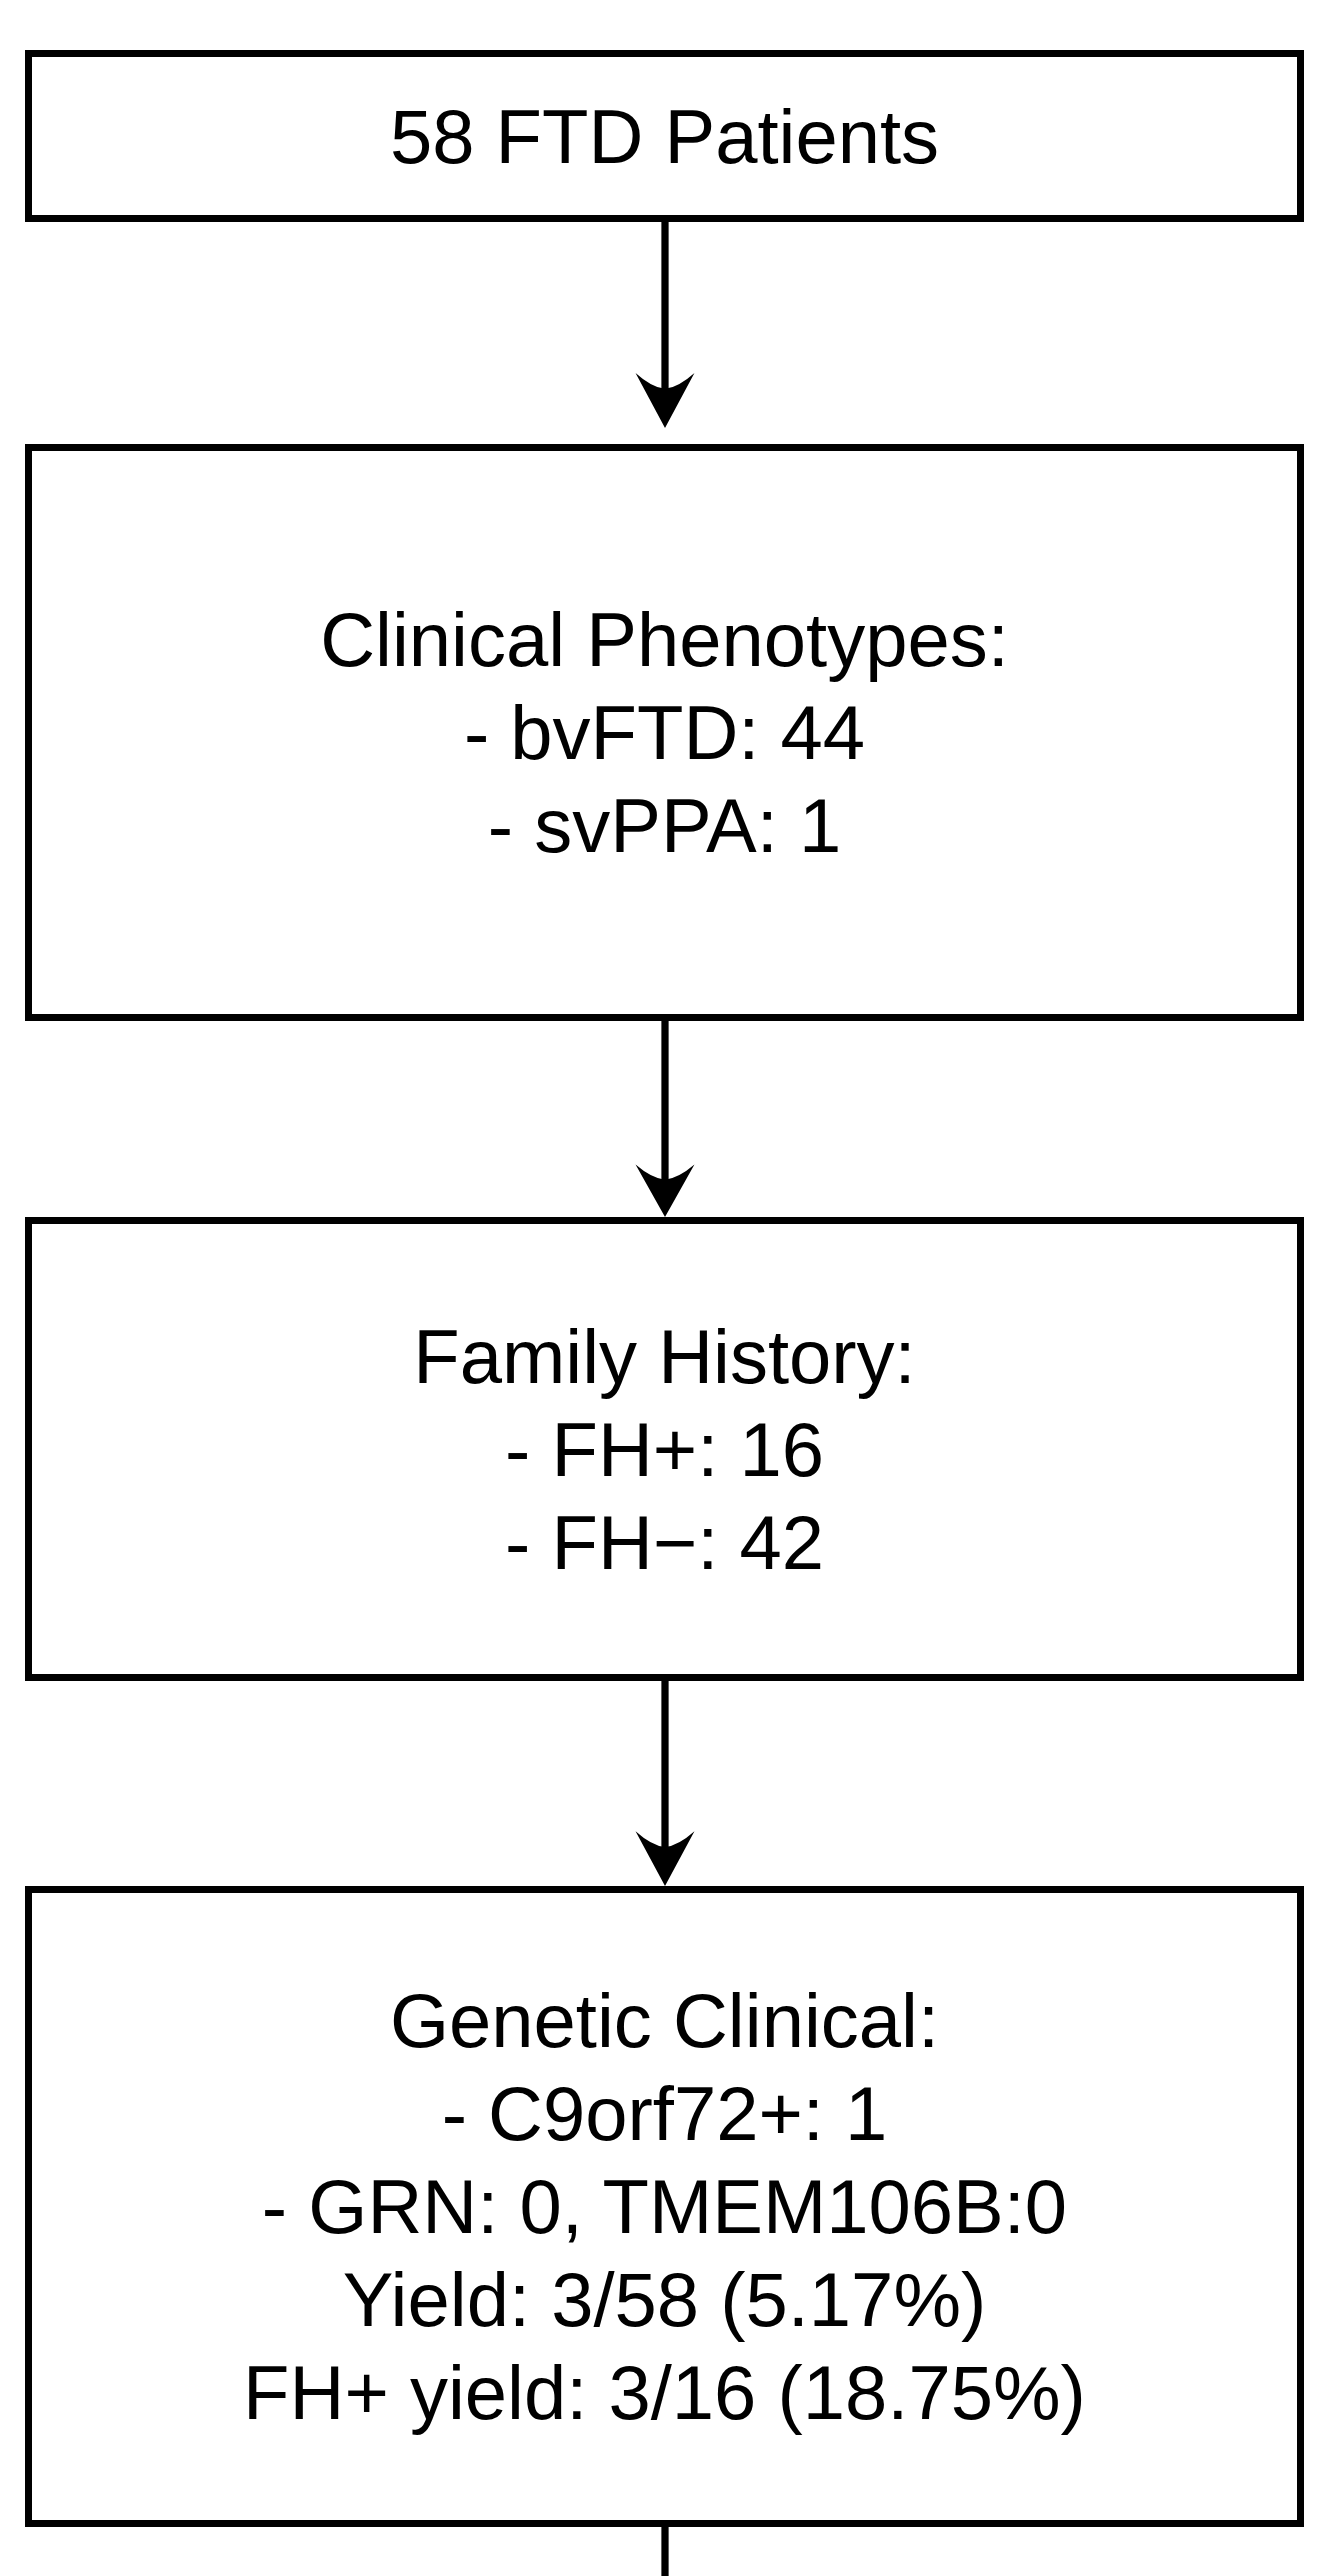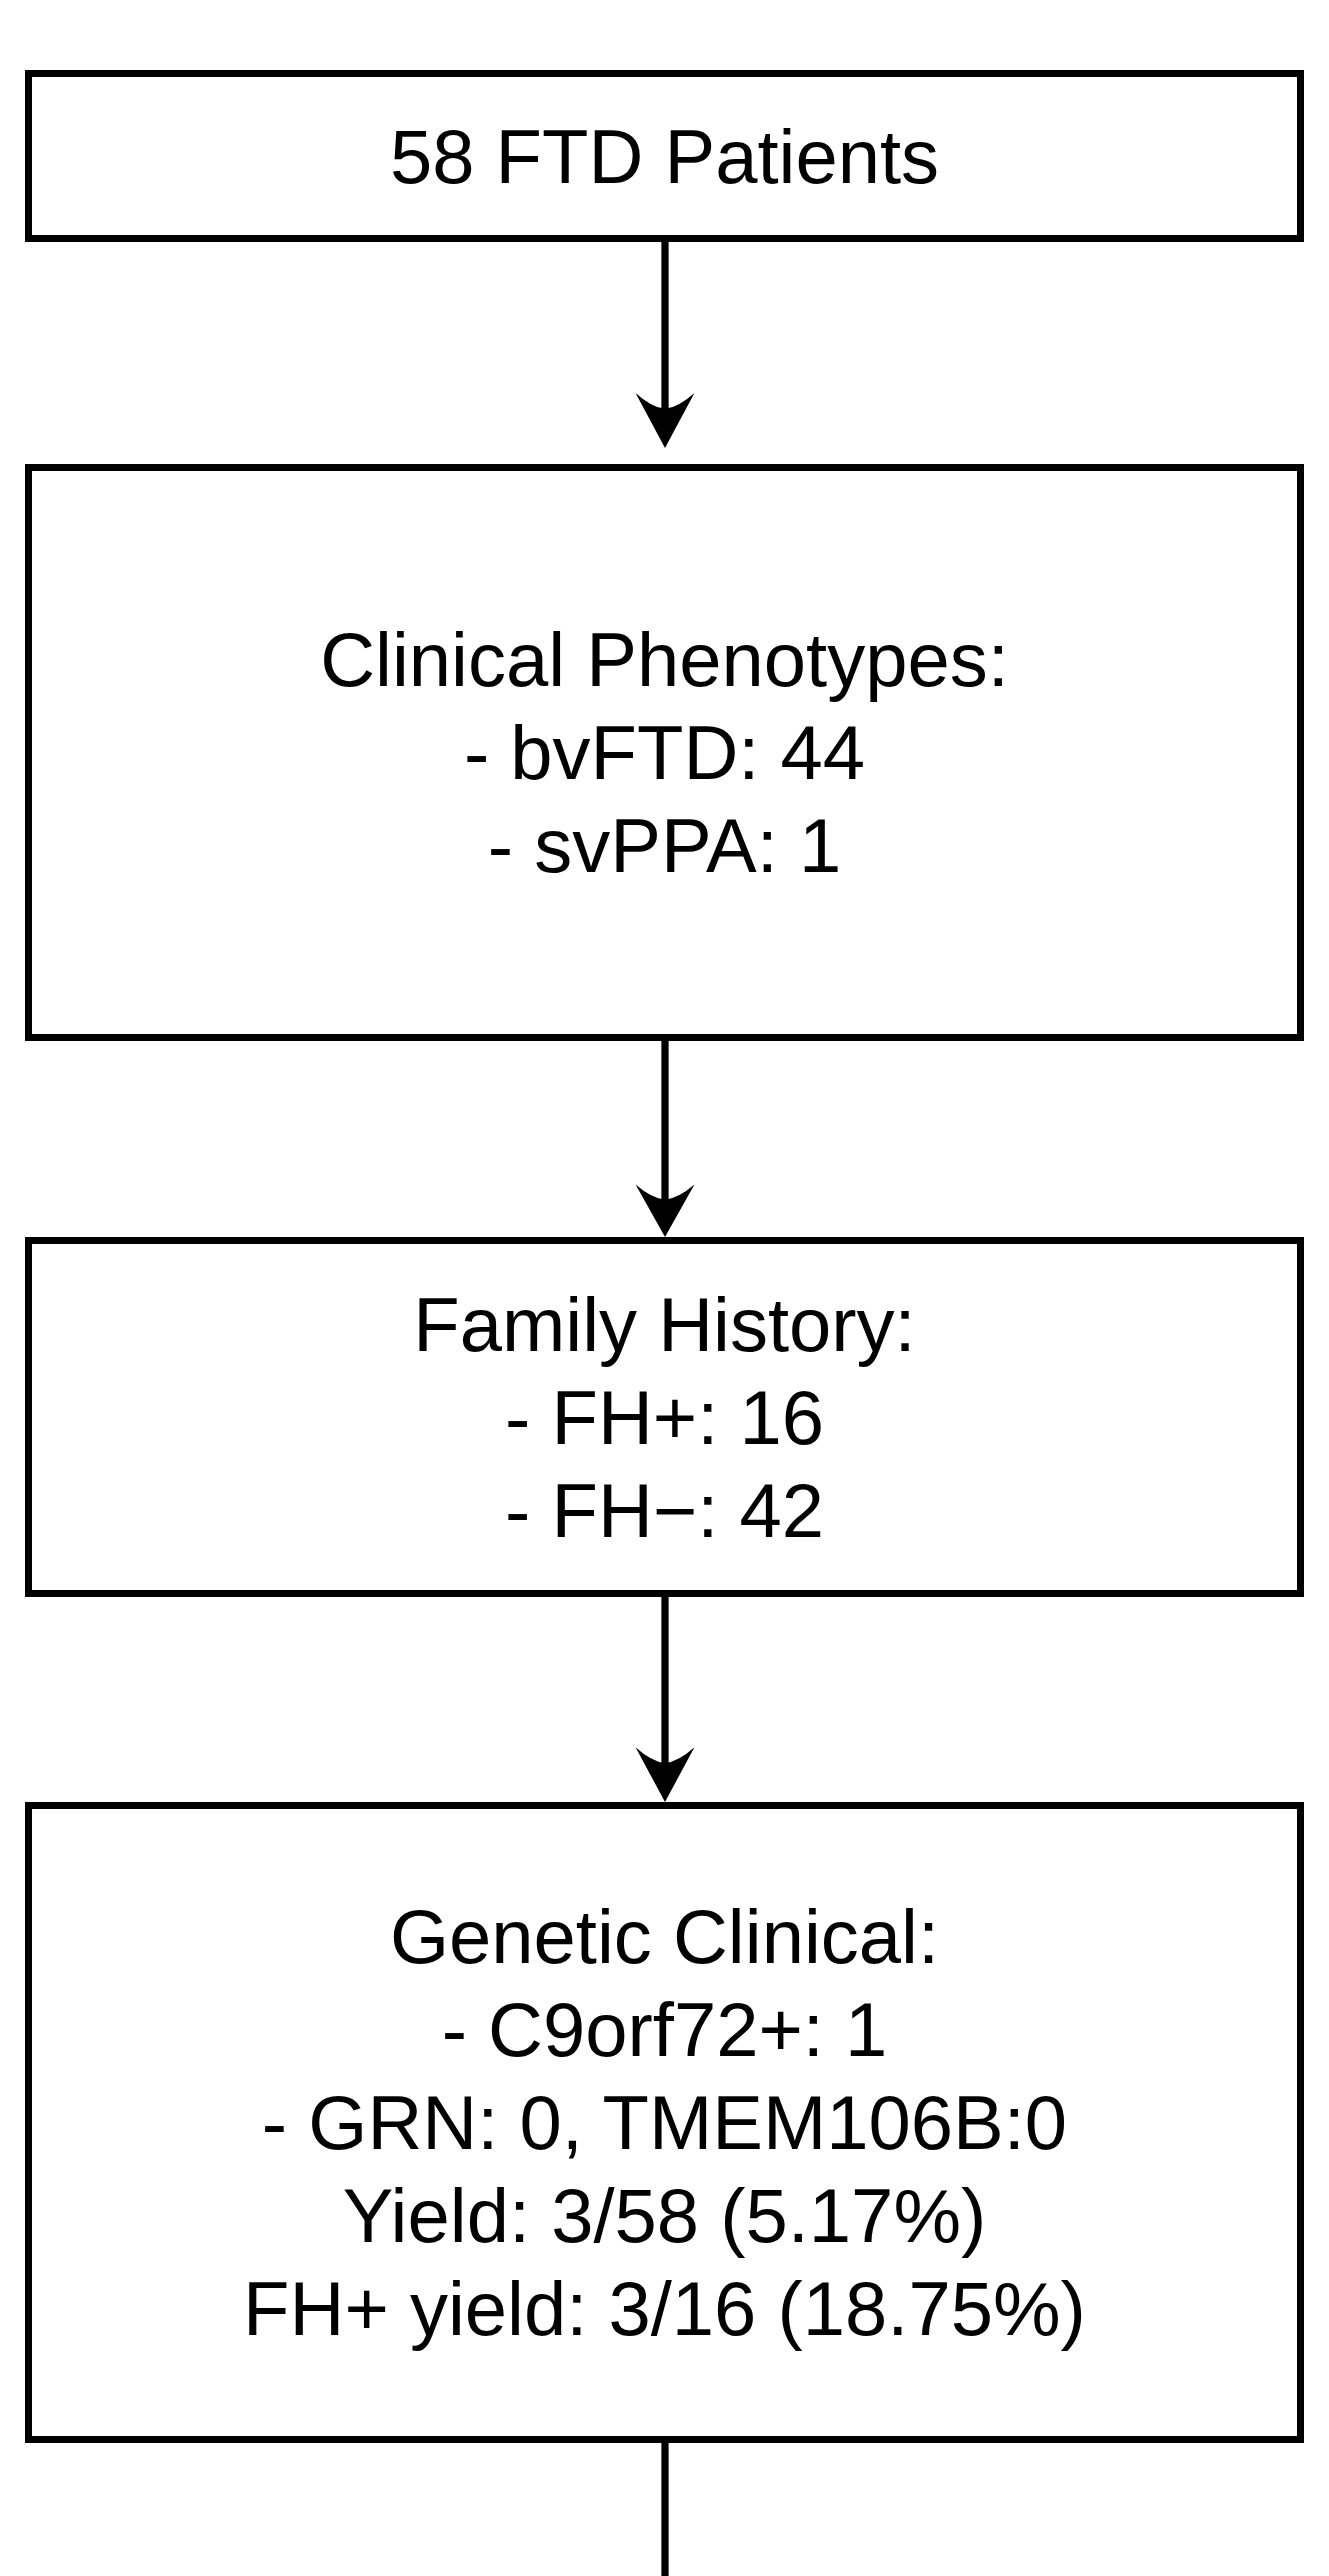--- a/index.html
+++ b/index.html
@@ -41,23 +41,23 @@
   .node .line {
     font-size: 76px;
     line-height: 93px;
     white-space: pre-wrap;
     color: #000000;
   }
   .arrow {
     display: block;
     width: 62px;
   }
-  .h333  { height: 172px; margin-top: 20px;  }
+  .h333  { height: 172px;  }
   .h1120 { height: 577px; margin-top: 16px; }
-  .h738  { height: 360px;  }
+  .h738  { height: 464px;  }
   .h1245 { height: 641px; }
 </style>
 </head>
 <body>
 
 <div class="canvas">
   <div class="stack">
 
     <div class="node h333">
       <div class="line">58 FTD Patients</div>

